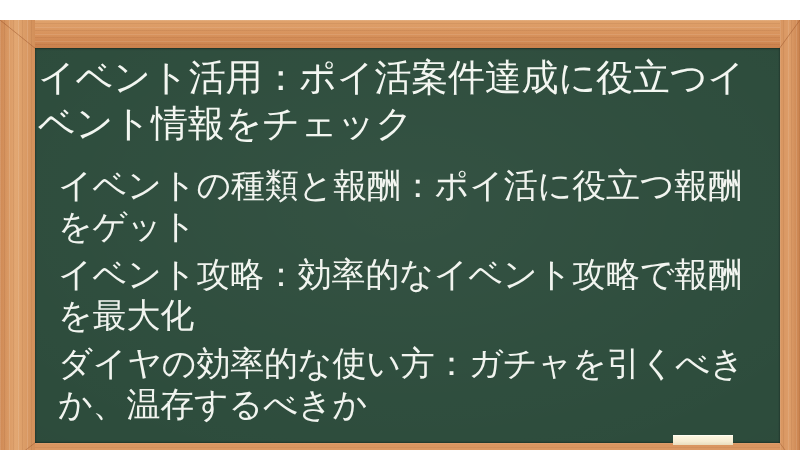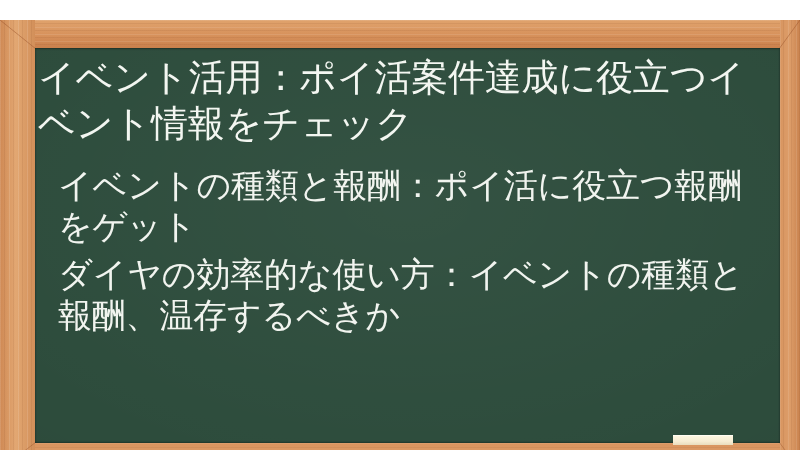--- a/index.html
+++ b/index.html
@@ -202,21 +202,22 @@
     </div>
   </div>
 
   <div class="board">
     <div class="board-inner">
 
       <h1 class="board-title">イベント活用：ポイ活案件達成に役立つイベント情報をチェック</h1>
 
       <ul class="topic-list">
         <li class="topic-item">イベントの種類と報酬：ポイ活に役立つ報酬をゲット</li>
-        <li class="topic-item">ダイヤの効率的な使い方：イベントの種類と報酬、温存するべきか</li>
+        <li class="topic-item">イベント攻略：効率的なイベント攻略で報酬を最大化</li>
+        <li class="topic-item">ダイヤの効率的な使い方：ガチャを引くべきか、温存するべきか</li>
       </ul>
 
     </div>
 
     <div class="chalk-stick"></div>
   </div>
 
 </div>
 
 </body></html>

